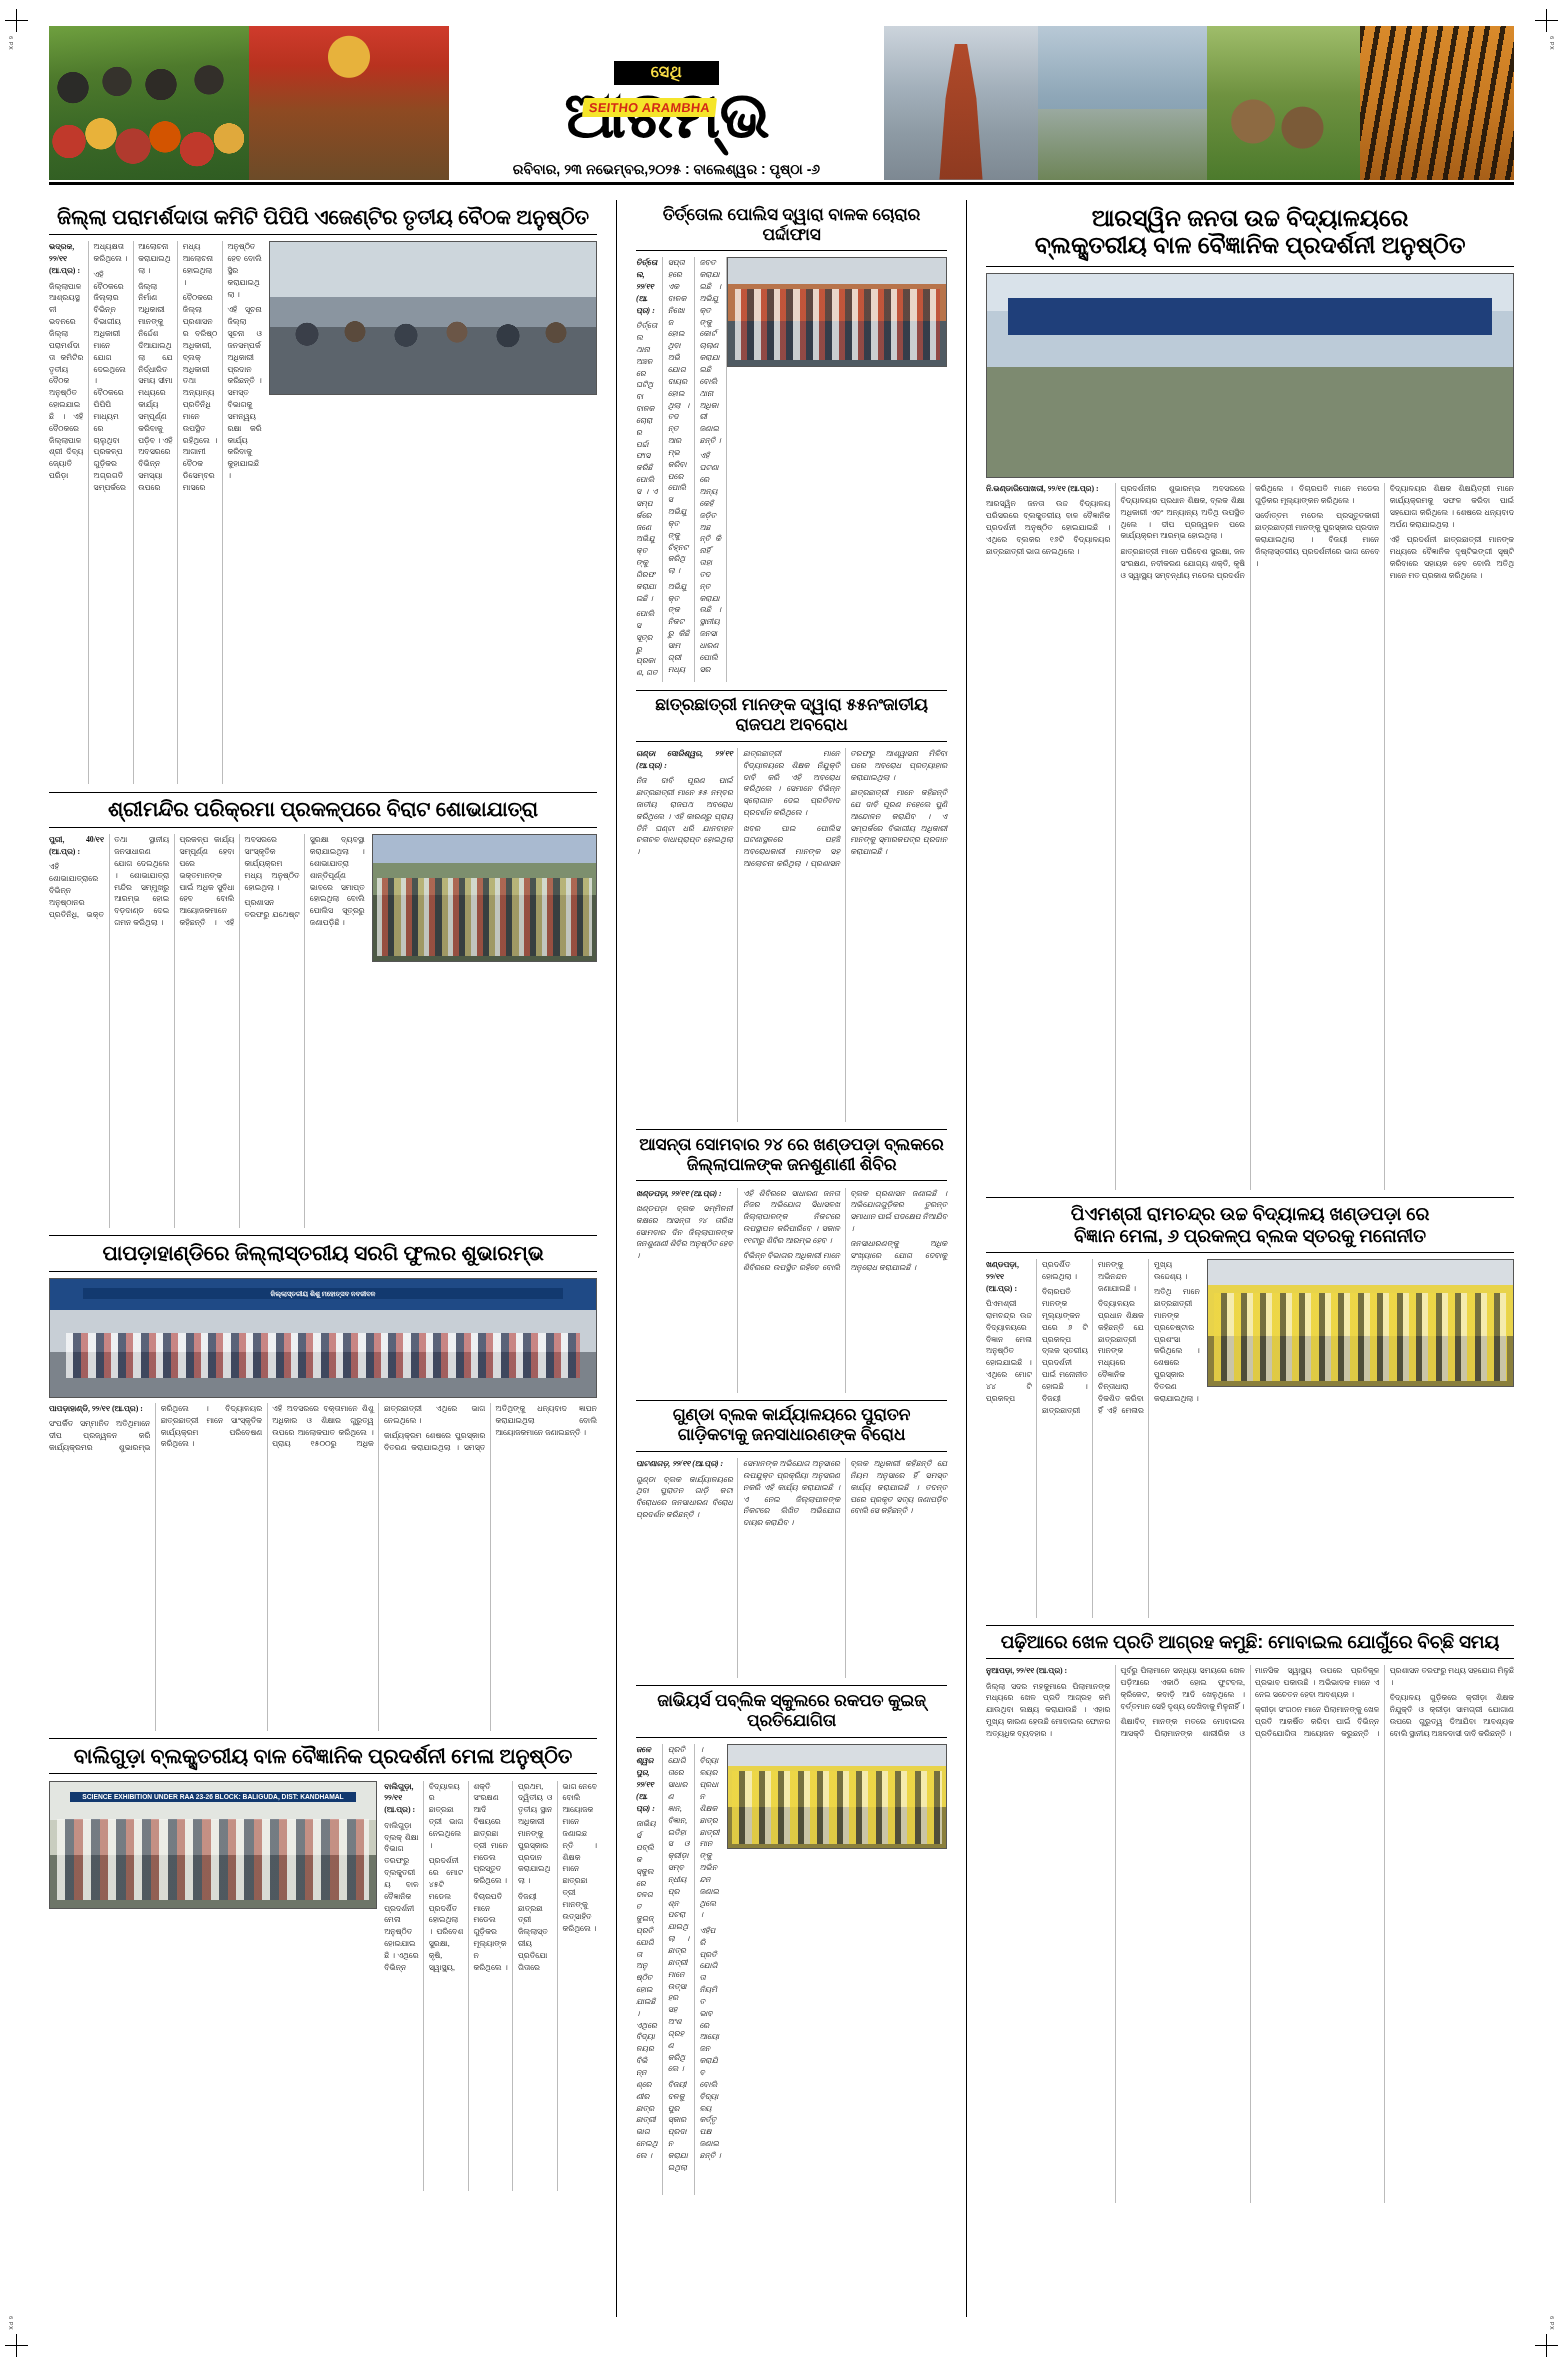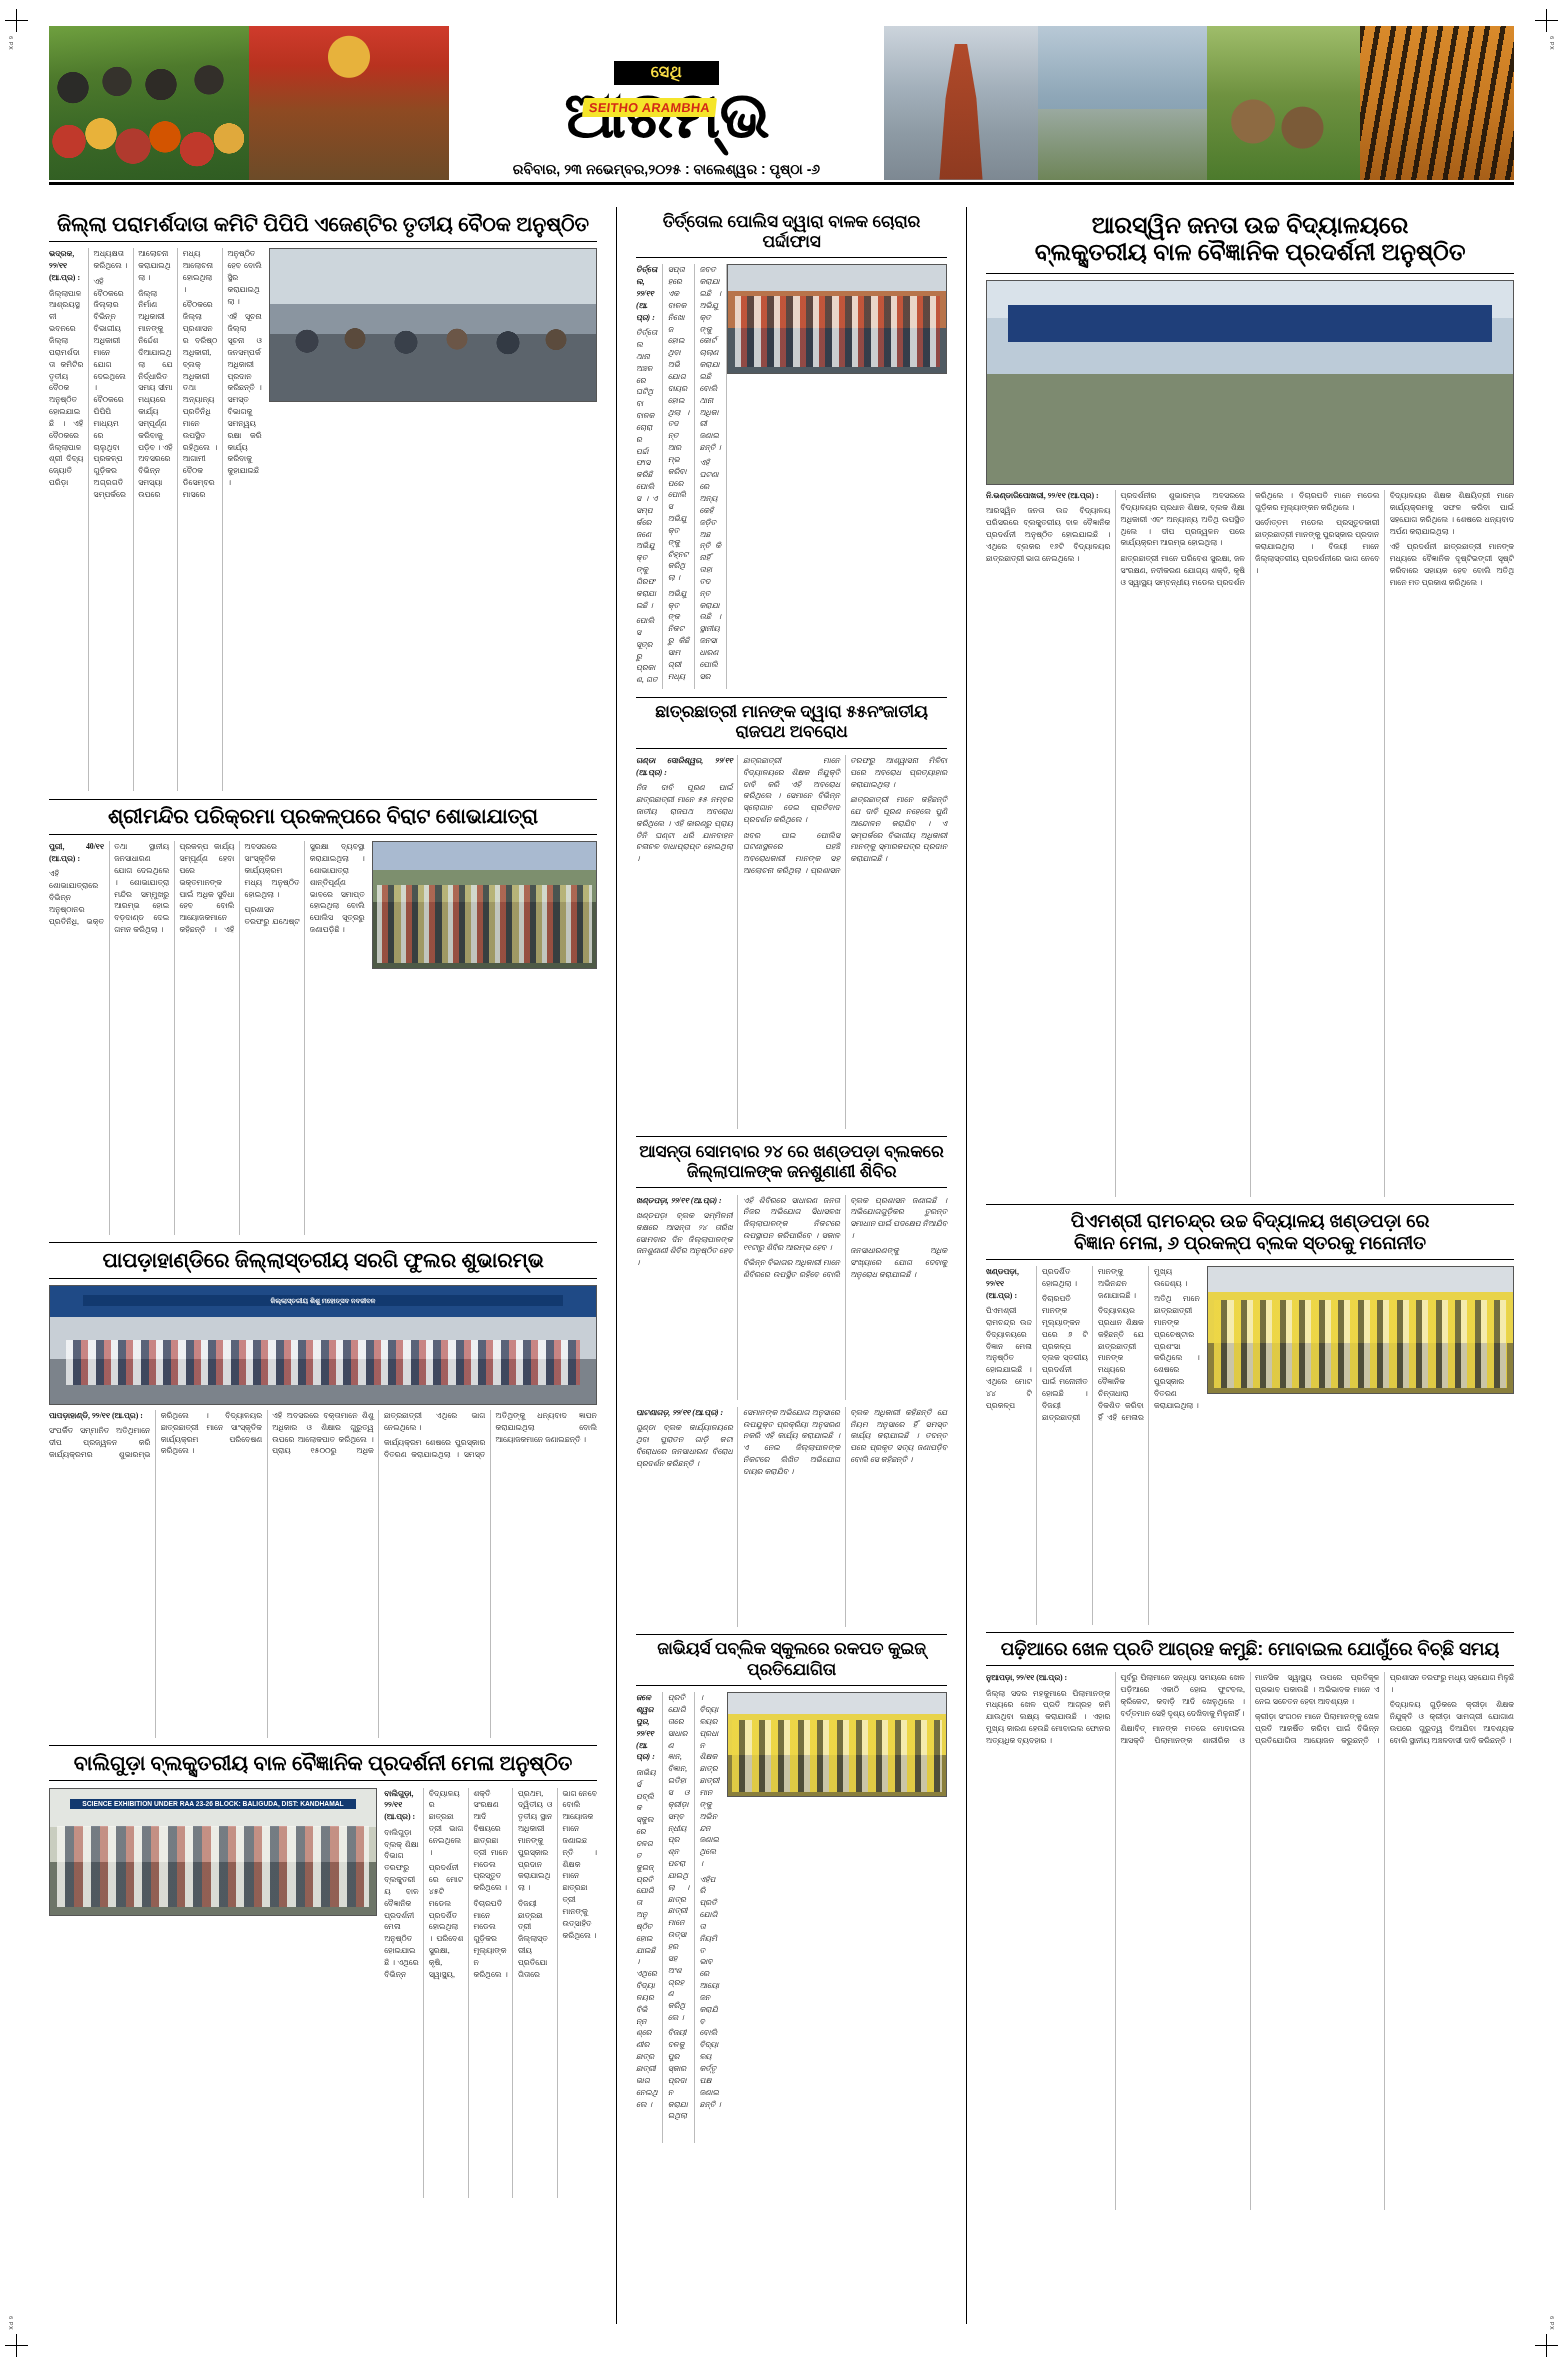--- a/index.html
+++ b/index.html
@@ -169,21 +169,21 @@
     font-weight: 600;
     color:#000;
     white-space: nowrap;
   }
 
   .rule-thick { position:absolute; left:49px; width:1465px; height:2.6px; background:#000; }
 
   
   .cols {
     position: absolute;
-    left: 49px; top: 207px;
+    left: 49px; top: 200px;
     width: 1465px; height: 2117px;
     display: flex;
     gap: 12px;
   }
   .colgroup { position: relative; }
   .colgroup.left   { width: 548px; }
   .colgroup.mid    { width: 389px; }
   .colgroup.right  { width: 528px; }
   .vdiv { width: 0.5px; background: #000; flex: 0 0 0.5px; margin: 0 7.2px; }
 
@@ -459,20 +459,23 @@
         <div class="body-cols c3" style="height:205px;">
           <p><span class="dateword">ଖଣ୍ଡପଡ଼ା, ୨୨/୧୧ (ଆ.ପ୍ର) :</span></p>
           <p>ଖଣ୍ଡପଡ଼ା ବ୍ଲକ ସମ୍ମିଳନୀ କକ୍ଷରେ ଆସନ୍ତା ୨୪ ତାରିଖ ସୋମବାର ଦିନ ଜିଲ୍ଲାପାଳଙ୍କ ଜନଶୁଣାଣୀ ଶିବିର ଅନୁଷ୍ଠିତ ହେବ ।</p>
           <p>ଏହି ଶିବିରରେ ସାଧାରଣ ଜନତା ନିଜର ଅଭିଯୋଗ ସିଧାସଳଖ ଜିଲ୍ଲାପାଳଙ୍କ ନିକଟରେ ଉପସ୍ଥାପନ କରିପାରିବେ । ସକାଳ ୧୧ଟାରୁ ଶିବିର ଆରମ୍ଭ ହେବ ।</p>
           <p>ବିଭିନ୍ନ ବିଭାଗର ଅଧିକାରୀ ମାନେ ଶିବିରରେ ଉପସ୍ଥିତ ରହିବେ ବୋଲି ବ୍ଲକ ପ୍ରଶାସନ ଜଣାଇଛି । ଅଭିଯୋଗଗୁଡ଼ିକର ତୁରନ୍ତ ସମାଧାନ ପାଇଁ ପଦକ୍ଷେପ ନିଆଯିବ ।</p>
           <p>ଜନସାଧାରଣଙ୍କୁ ଅଧିକ ସଂଖ୍ୟାରେ ଯୋଗ ଦେବାକୁ ଅନୁରୋଧ କରାଯାଇଛି ।</p>
         </div>
       </div>
 
       <div class="story">
+        <div class="hdrbox">
+          <div class="hl sm">ଗୁଣ୍ଡା ବ୍ଲକ କାର୍ଯ୍ୟାଳୟରେ ପୁରାତନ ଗାଡ଼ିକଟାକୁ ଜନସାଧାରଣଙ୍କ ବିରୋଧ</div>
+        </div>
         <div class="body-cols c3" style="height:220px;">
           <p><span class="dateword">ପାଟଣାଗଡ଼, ୨୨/୧୧ (ଆ.ପ୍ର) :</span></p>
           <p>ଗୁଣ୍ଡା ବ୍ଲକ କାର୍ଯ୍ୟାଳୟରେ ଥିବା ପୁରାତନ ଗାଡ଼ି କଟା ବିରୋଧରେ ଜନସାଧାରଣ ବିରୋଧ ପ୍ରଦର୍ଶନ କରିଛନ୍ତି ।</p>
           <p>ସେମାନଙ୍କ ଅଭିଯୋଗ ଅନୁସାରେ ଉପଯୁକ୍ତ ପ୍ରକ୍ରିୟା ଅନୁସରଣ ନକରି ଏହି କାର୍ଯ୍ୟ କରାଯାଇଛି । ଏ ନେଇ ଜିଲ୍ଲାପାଳଙ୍କ ନିକଟରେ ଲିଖିତ ଅଭିଯୋଗ ଦାୟର କରାଯିବ ।</p>
           <p>ବ୍ଲକ ଅଧିକାରୀ କହିଛନ୍ତି ଯେ ନିୟମ ଅନୁସାରେ ହିଁ ସମସ୍ତ କାର୍ଯ୍ୟ କରାଯାଇଛି । ତଦନ୍ତ ପରେ ପ୍ରକୃତ ସତ୍ୟ ଜଣାପଡ଼ିବ ବୋଲି ସେ କହିଛନ୍ତି ।</p>
         </div>
       </div>
 
       <div class="story">
         <div class="hdrbox">

